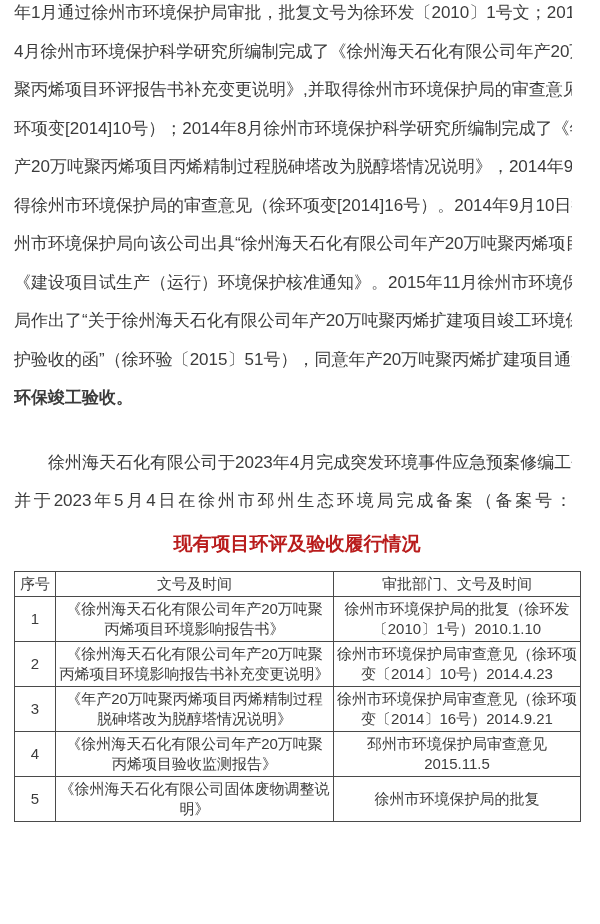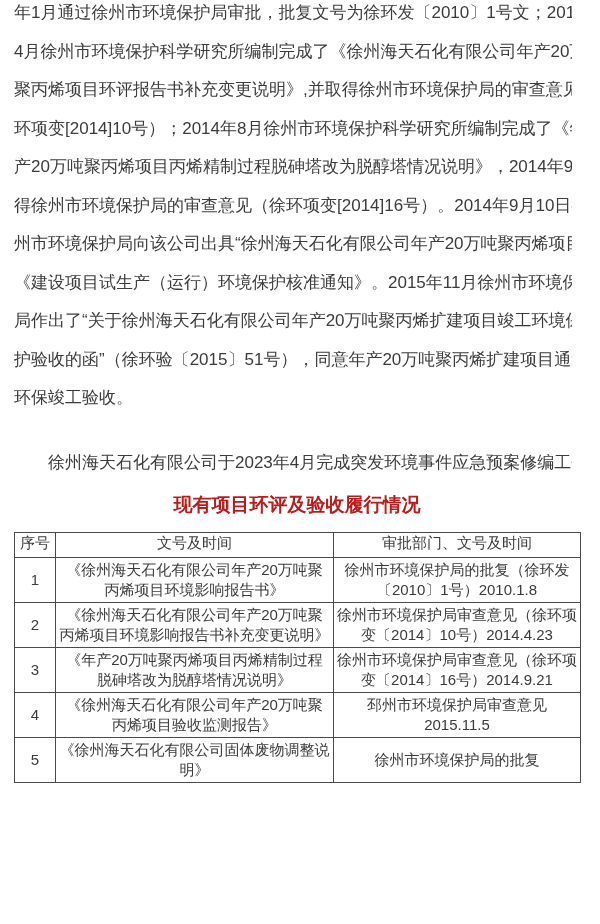--- a/index.html
+++ b/index.html
@@ -18,21 +18,21 @@
   .line {
     font-size: 17px;
     line-height: 38.5px;
     height: 38.5px;
     white-space: nowrap;
     overflow: hidden;
     text-align: justify;
     text-align-last: justify;
     text-justify: inter-character;
   }
-  .line.lastline { text-align-last: left; }
+  .line.lastline { text-align-last: left; font-weight: bold; }
   .line.indent { text-indent: 34px; }
   .para-0 { margin-top: -6px; }
   .para-1 { margin-top: 26px; }
   .para-2 { margin-top: 10px; }
   .table-title {
     width: 566px;
     margin: 8px 0 0 0;
     font-size: 19px;
     line-height: 30px;
     font-weight: 700;
@@ -48,21 +48,21 @@
   .env-table th, .env-table td {
     border: 1px solid #4a4a4a;
     font-size: 15px;
     line-height: 20px;
     font-weight: 400;
     text-align: center;
     vertical-align: middle;
     padding: 2px 3px;
     overflow: hidden;
   }
-  .env-table th { height: 19px; font-family: Liberation Mono, monospace; }
+  .env-table th { height: 19px; }
   col.c-no { width: 41px; }
   col.c-name { width: 278px; }
   col.c-approval { width: 247px; }
 </style>
 </head>
 <body>
 
 <div class="doc">
   <div id="paragraphs">
       <div class="para para-0">
@@ -73,41 +73,42 @@
         <div class="line">产20万吨聚丙烯项目丙烯精制过程脱砷塔改为脱醇塔情况说明》，2014年9月取</div>
         <div class="line">得徐州市环境保护局的审查意见（徐环项变[2014]16号）。2014年9月10日徐</div>
         <div class="line">州市环境保护局向该公司出具“徐州海天石化有限公司年产20万吨聚丙烯项目”</div>
         <div class="line">《建设项目试生产（运行）环境保护核准通知》。2015年11月徐州市环境保护</div>
         <div class="line">局作出了“关于徐州海天石化有限公司年产20万吨聚丙烯扩建项目竣工环境保</div>
         <div class="line">护验收的函”（徐环验〔2015〕51号），同意年产20万吨聚丙烯扩建项目通过</div>
         <div class="line lastline">环保竣工验收。</div>
       </div>
       <div class="para para-1">
         <div class="line indent">徐州海天石化有限公司于2023年4月完成突发环境事件应急预案修编工作</div>
+        <div class="line">并于2023年5月4日在徐州市邳州生态环境局完成备案（备案号：</div>
       </div>
     </div>
   <h3 class="table-title">现有项目环评及验收履行情况</h3>
   <table class="env-table">
     <colgroup>
       <col class="c-no">
       <col class="c-name">
       <col class="c-approval">
     </colgroup>
     <thead>
       <tr id="thead-row">
           <th>序号</th>
           <th>文号及时间</th>
           <th>审批部门、文号及时间</th>
         </tr>
     </thead>
     <tbody id="tbody">
         <tr>
           <td>1</td>
           <td>《徐州海天石化有限公司年产20万吨聚丙烯项目环境影响报告书》</td>
-          <td>徐州市环境保护局的批复（徐环发〔2010〕1号）2010.1.8</td>
+          <td>徐州市环境保护局的批复（徐环发〔2010〕1号）2010.1.10</td>
         </tr>
         <tr>
           <td>2</td>
           <td>《徐州海天石化有限公司年产20万吨聚丙烯项目环境影响报告书补充变更说明》</td>
           <td>徐州市环境保护局审查意见（徐环项变〔2014〕10号）2014.4.23</td>
         </tr>
         <tr>
           <td>3</td>
           <td>《年产20万吨聚丙烯项目丙烯精制过程脱砷塔改为脱醇塔情况说明》</td>
           <td>徐州市环境保护局审查意见（徐环项变〔2014〕16号）2014.9.21</td>

